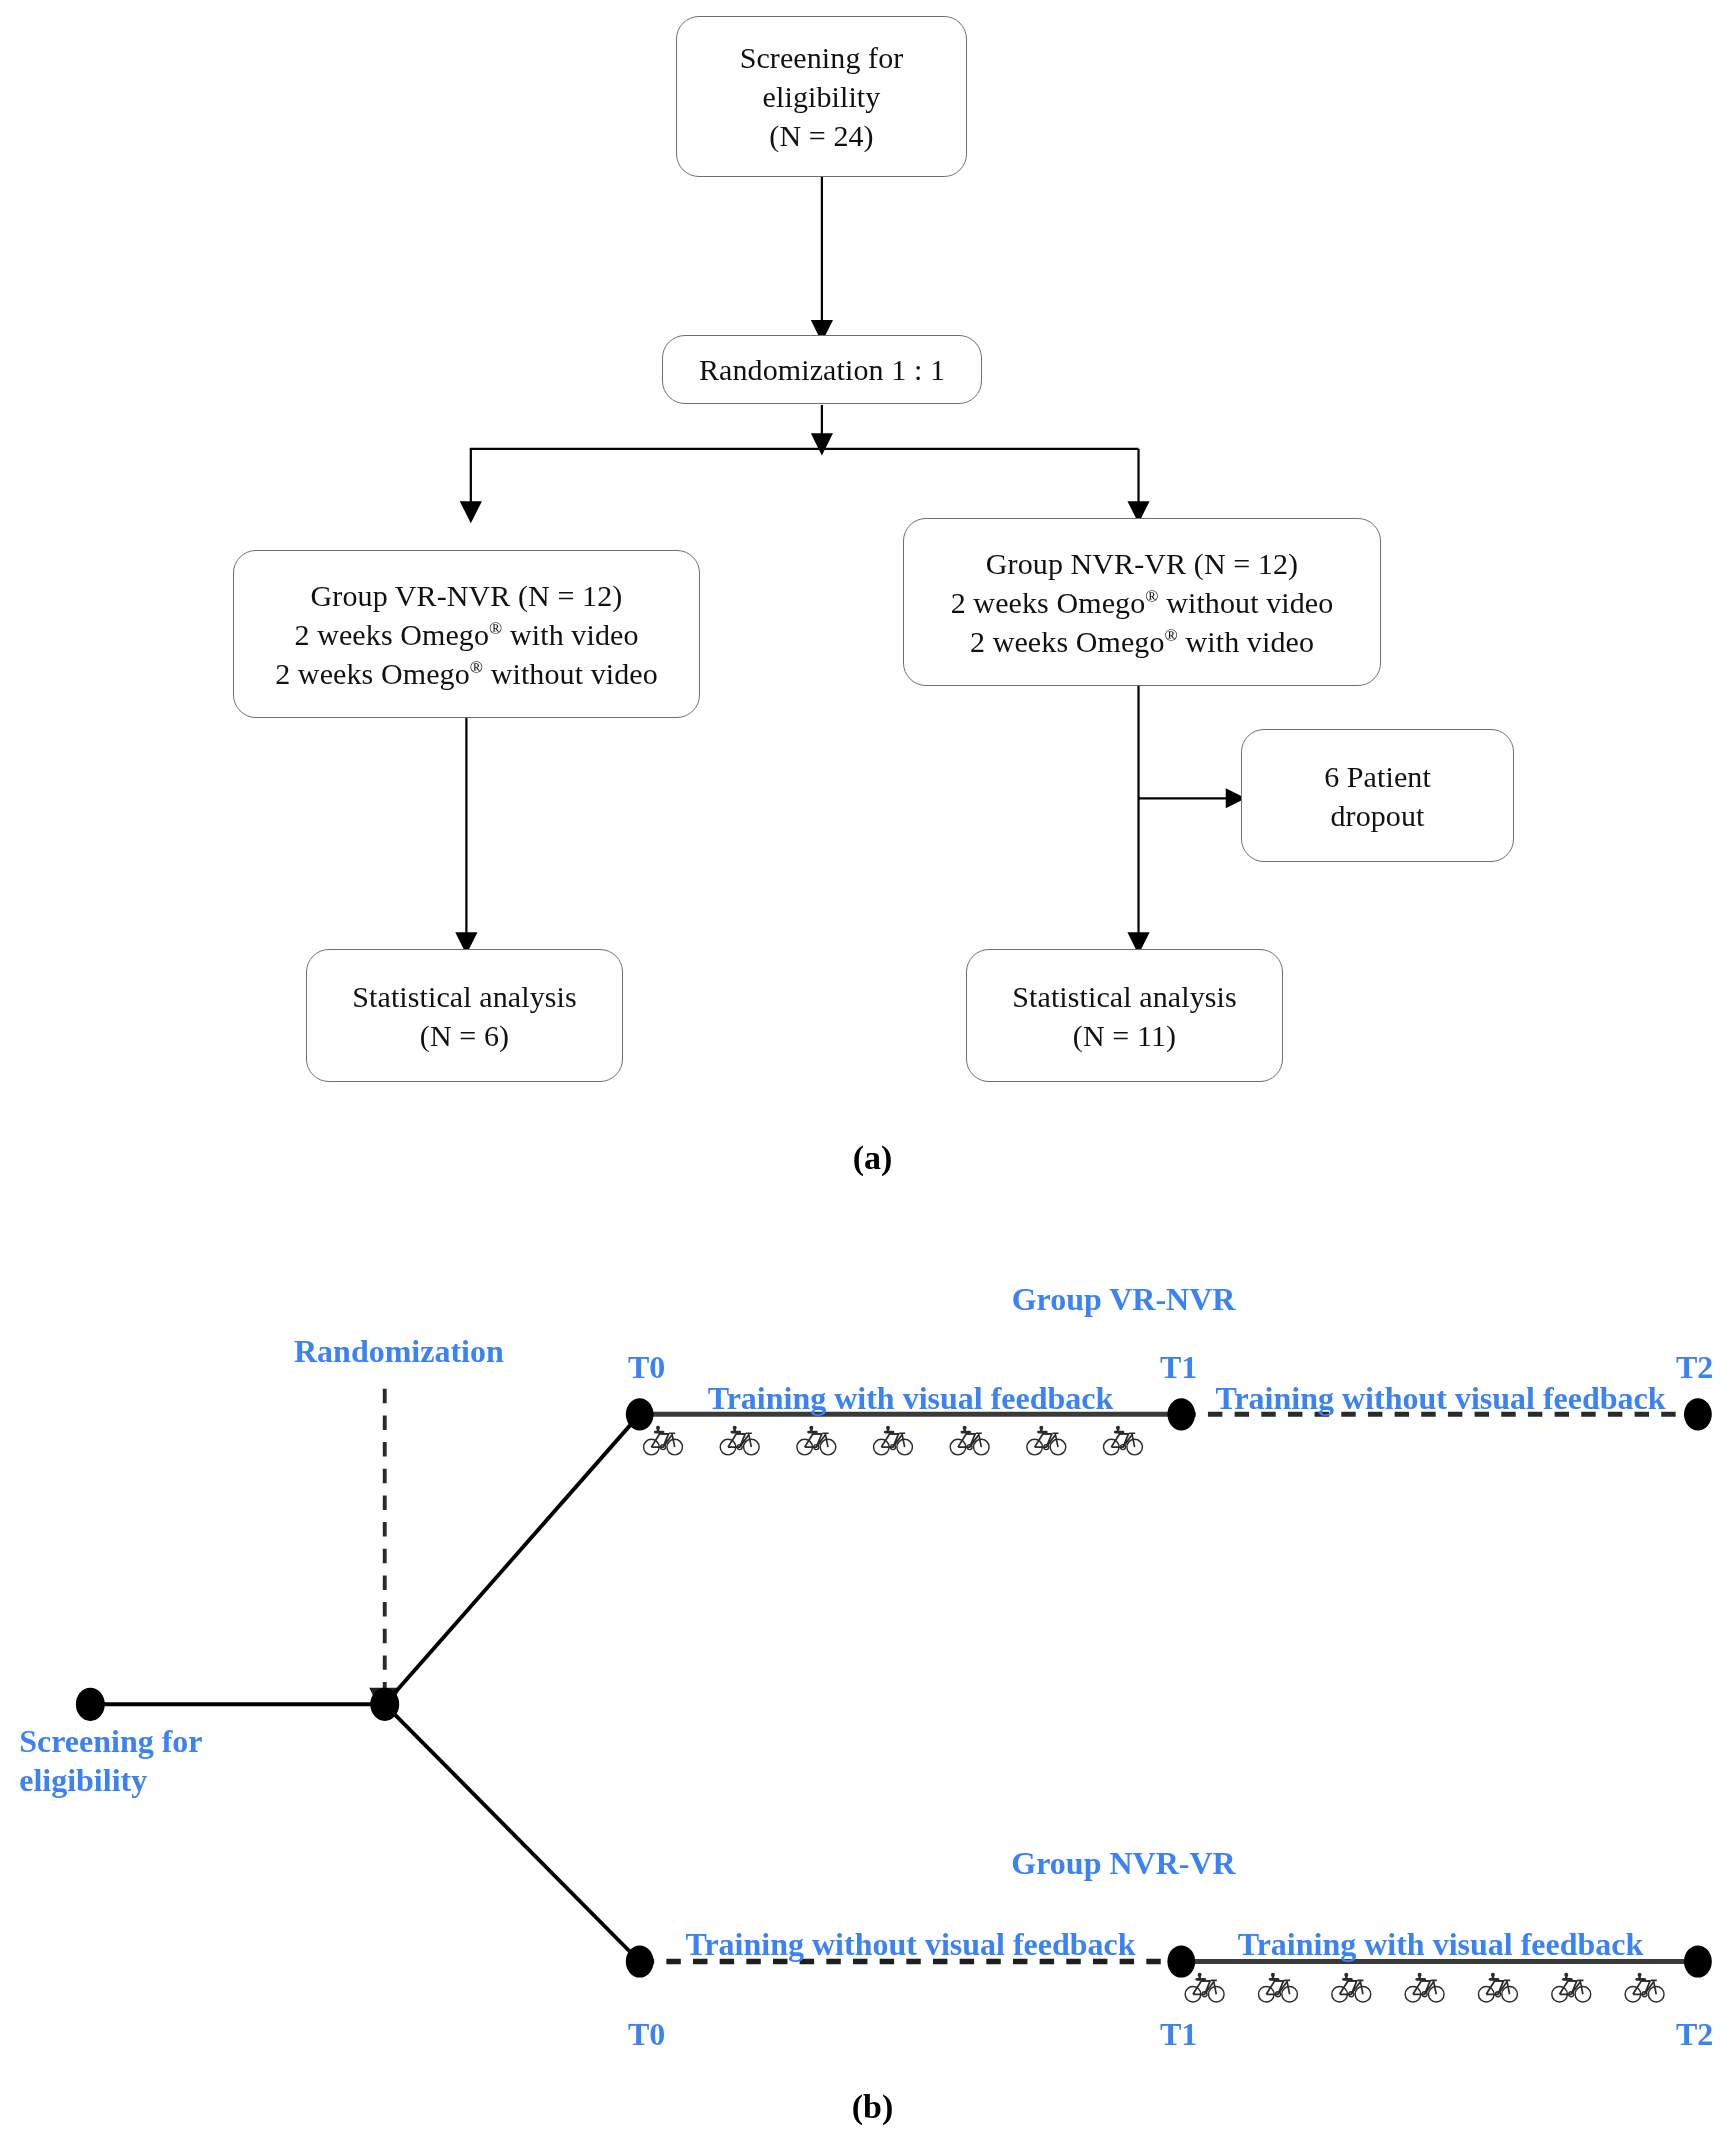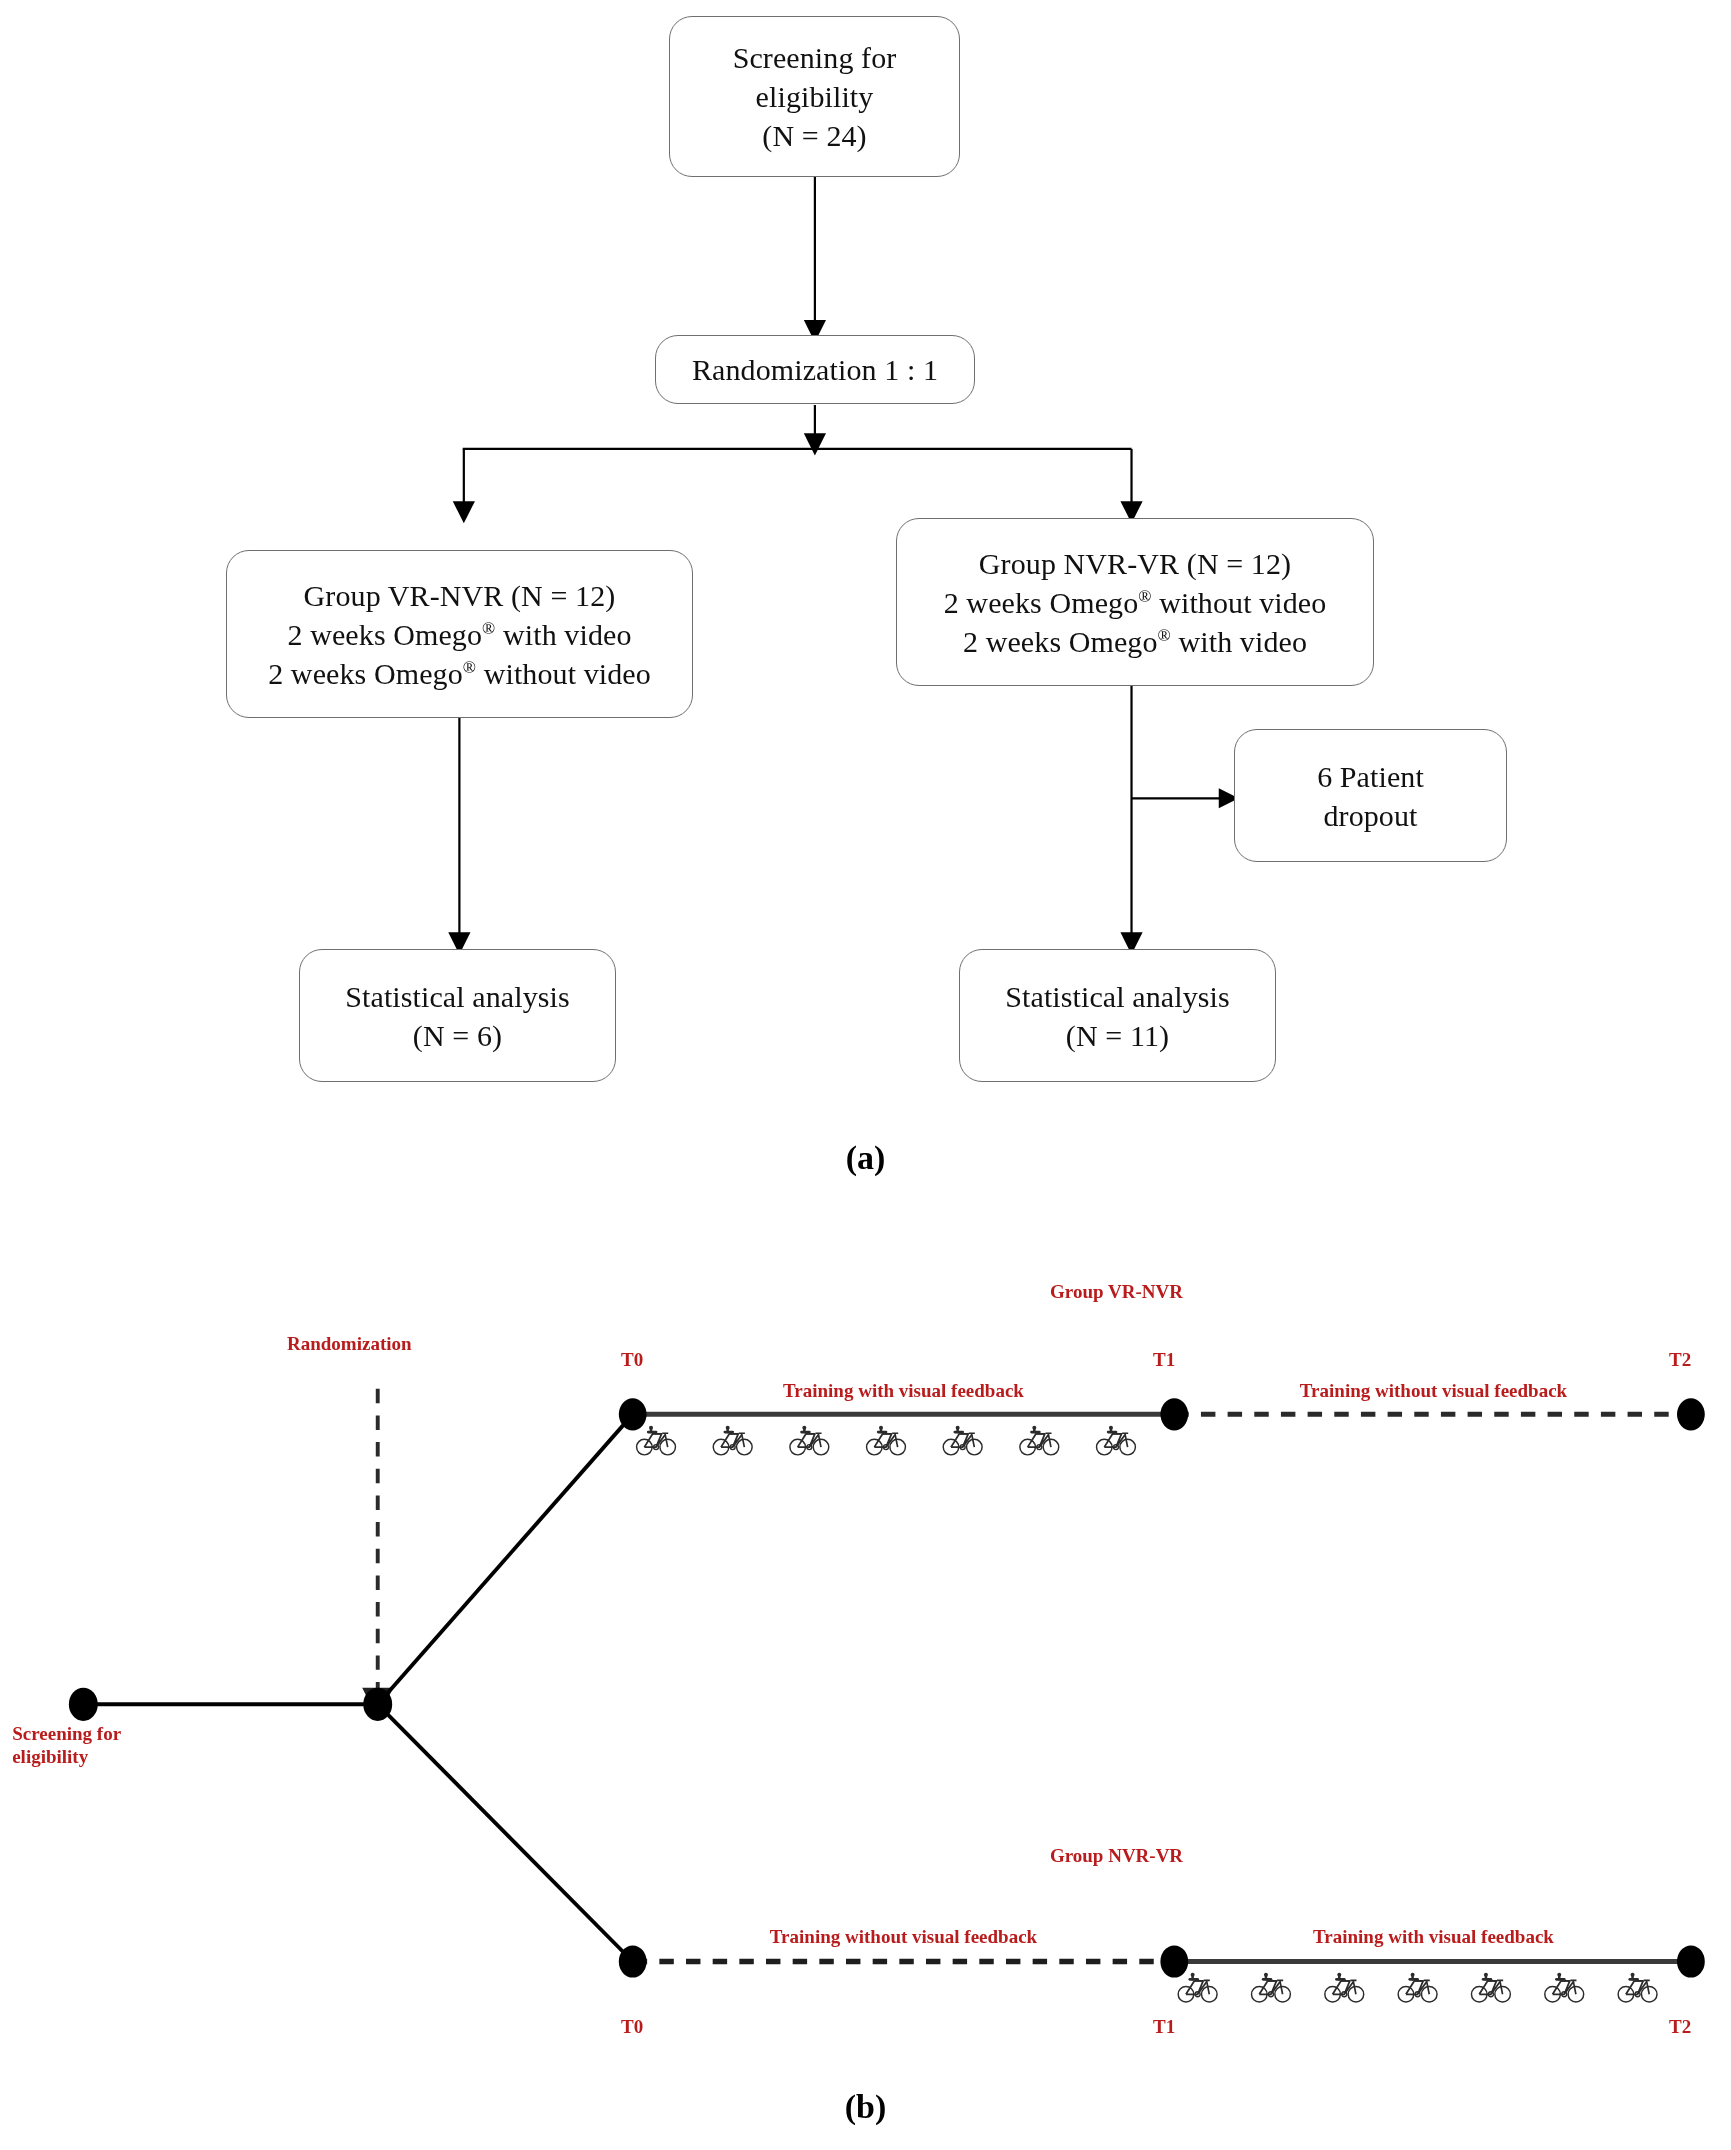--- a/index.html
+++ b/index.html
@@ -10,21 +10,21 @@
   body {
     width: 1732px;
     height: 2151px;
     position: relative;
     font-family: "Liberation Serif", "DejaVu Serif", serif;
     color: #000000;
     overflow: hidden;
   }
   #figure-root {
     position: absolute;
-    left: 0; top: 0;
+    left: 7px; top: 0;
     width: 1404px;
     height: 2151px;
     text-decoration: underline;
   }
   
   .flow-box {
     position: absolute;
     box-sizing: border-box;
     border: 1.7px solid #6f6f6f;
     border-radius: 23px;
@@ -59,23 +59,23 @@
     text-align: center;
   }
   #label-a { left: 810px; top: 1139px; width: 111px; }
   #label-b { left: 810px; top: 2088px; width: 111px; }
 
   
   .b-text {
     position: absolute;
     font-family: "Liberation Serif", "DejaVu Serif", serif;
     font-weight: bold;
-    color: #b91c1c;
+    color: #3b82f6;
     white-space: nowrap;
-    font-size: 19px;
+    font-size: 32px;
     line-height: 1.22;
   }
   .b-text.center { text-align: center; }
   .svg-layer {
     position: absolute;
     left: 0; top: 0;
     width: 1732px;
     height: 2151px;
     pointer-events: none;
   }

